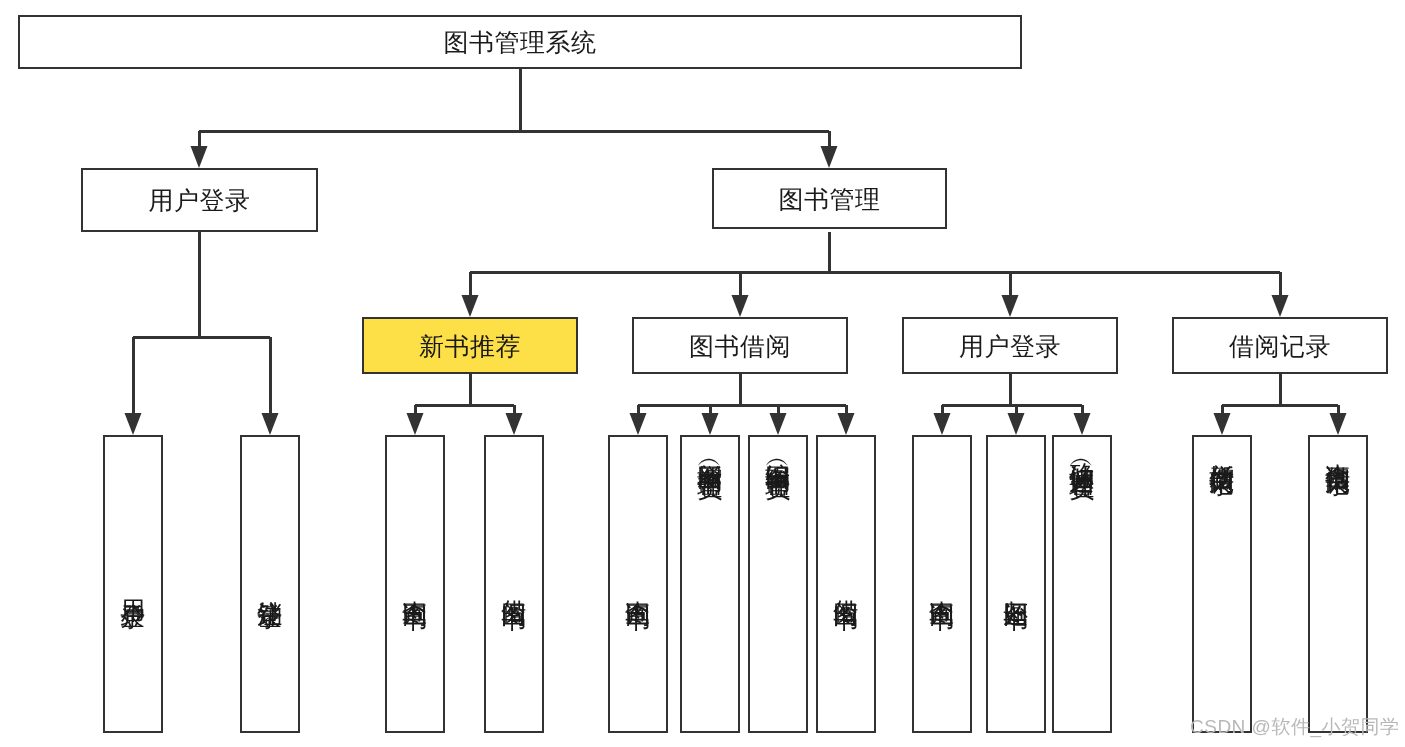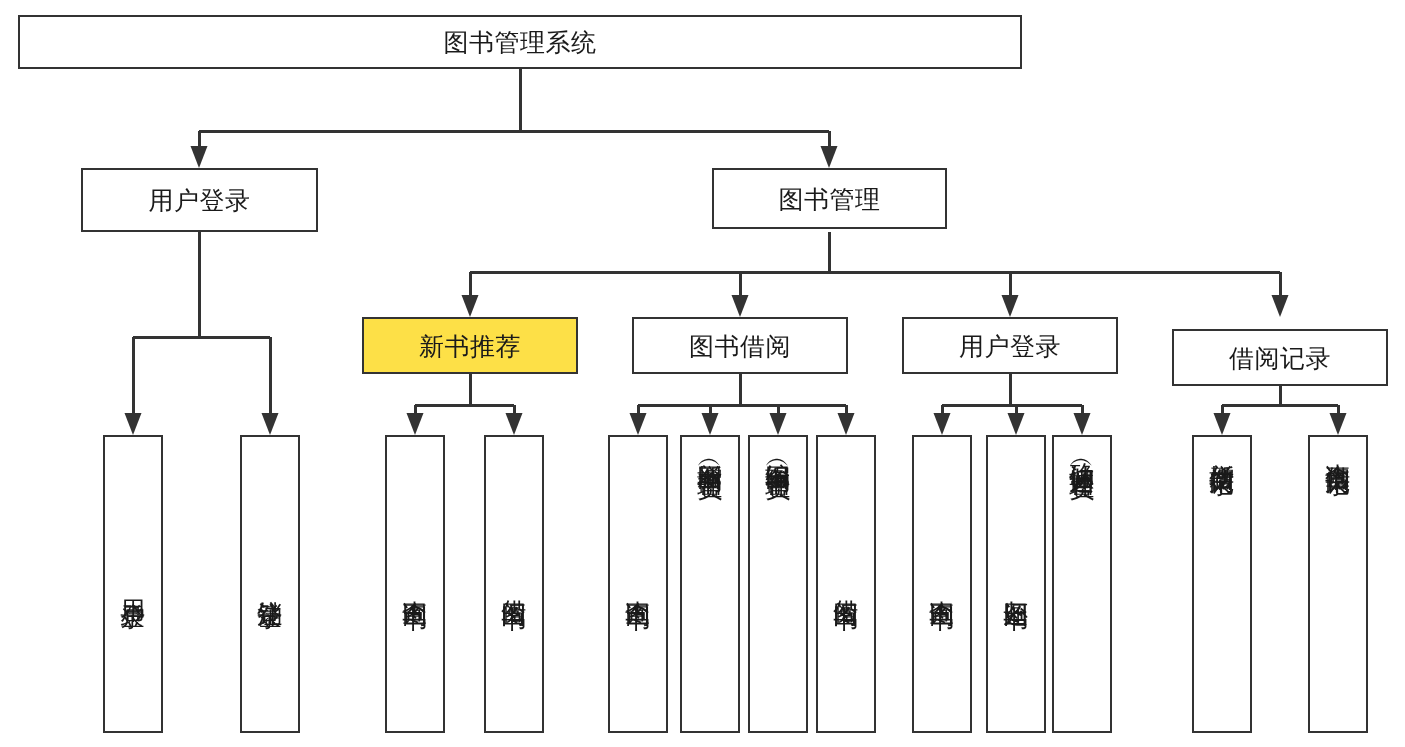--- a/index.html
+++ b/index.html
@@ -147,21 +147,21 @@
       </div>
       <div class="node horizontal" style="left: 362px; top: 317px; width: 216px; height: 57px; border-color: rgb(51, 51, 51); background: #fde047;">
         <span class="node-label" style="color: rgb(26, 26, 26);">新书推荐</span>
       </div>
       <div class="node horizontal" style="left: 632px; top: 317px; width: 216px; height: 57px; border-color: rgb(51, 51, 51); background: rgb(255, 255, 255);">
         <span class="node-label" style="color: rgb(26, 26, 26); text-align: center;">图书借阅</span>
       </div>
       <div class="node horizontal" style="left: 902px; top: 317px; width: 216px; height: 57px; border-color: rgb(51, 51, 51); background: rgb(255, 255, 255);">
         <span class="node-label" style="color: rgb(26, 26, 26);">用户登录</span>
       </div>
-      <div class="node horizontal" style="left: 1172px; top: 329px; width: 216px; height: 57px; border-color: rgb(51, 51, 51); background: rgb(255, 255, 255);">
+      <div class="node horizontal" style="left: 1172px; top: 317px; width: 216px; height: 57px; border-color: rgb(51, 51, 51); background: rgb(255, 255, 255);">
         <span class="node-label" style="color: rgb(26, 26, 26);">借阅记录</span>
       </div>
       <div class="node vertical centered" style="left: 103px; top: 435px; width: 60px; height: 298px; border-color: rgb(51, 51, 51); background: rgb(255, 255, 255);">
         <span class="node-label" style="color: rgb(26, 26, 26);">用户登录</span>
       </div>
       <div class="node vertical centered" style="left: 240px; top: 435px; width: 60px; height: 298px; border-color: rgb(51, 51, 51); background: rgb(255, 255, 255);">
         <span class="node-label" style="color: rgb(26, 26, 26);">注销登录</span>
       </div>
       <div class="node vertical centered" style="left: 385px; top: 435px; width: 60px; height: 298px; border-color: rgb(51, 51, 51); background: rgb(255, 255, 255);">
         <span class="node-label" style="color: rgb(26, 26, 26);">查询图书</span>
@@ -191,14 +191,15 @@
         <span class="node-label" style="color: rgb(26, 26, 26);">确认归还（管理员）</span>
       </div>
       <div class="node vertical" style="left: 1192px; top: 435px; width: 60px; height: 298px; border-color: rgb(51, 51, 51); background: rgb(255, 255, 255);">
         <span class="node-label" style="color: rgb(26, 26, 26);">新增借阅记录</span>
       </div>
       <div class="node vertical" style="left: 1308px; top: 435px; width: 60px; height: 298px; border-color: rgb(51, 51, 51); background: rgb(255, 255, 255);">
         <span class="node-label" style="color: rgb(26, 26, 26);">查询借阅记录</span>
       </div>
     </div>
 
+  <div class="watermark" style="left: 1190px; top: 714px; color: rgb(184, 184, 184);">CSDN @软件_小贺同学</div>
 
 </div>
 
 </body></html>

